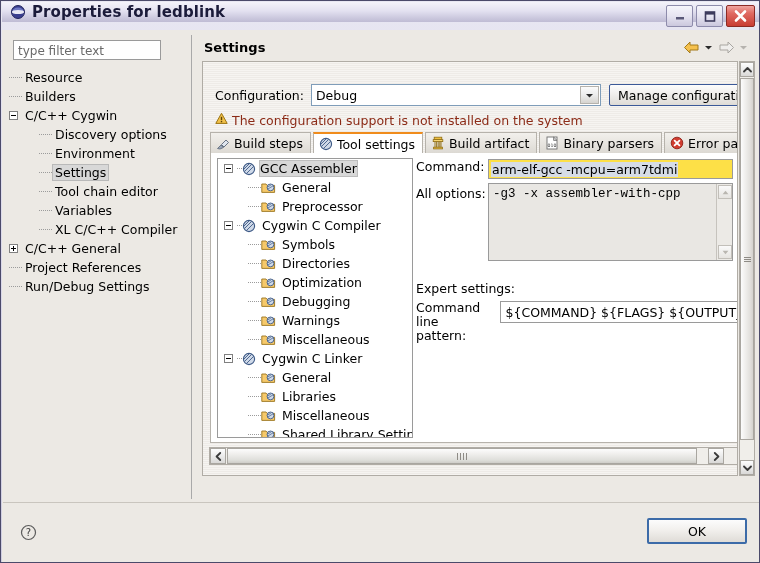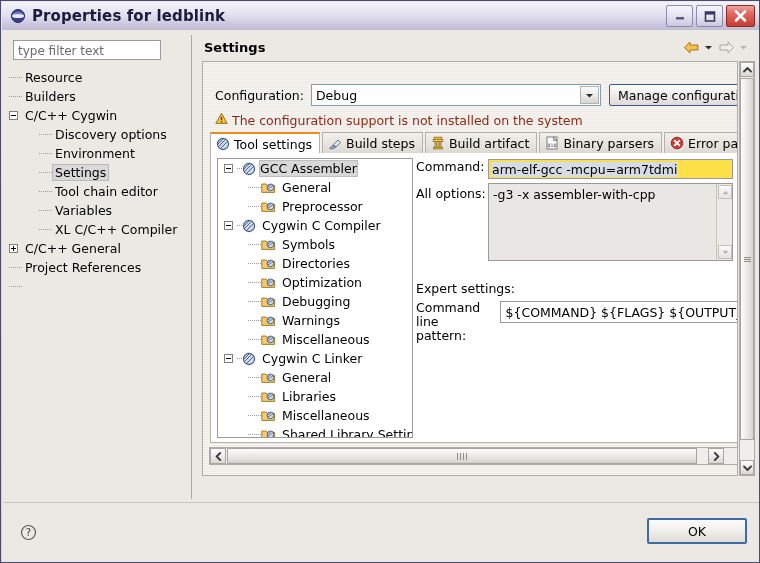--- a/index.html
+++ b/index.html
@@ -17,21 +17,21 @@
     position: absolute; left: 0; top: 0;
     width: 760px; height: 563px;
     background: linear-gradient(to bottom, #e8e7f2 0%, #dcdaea 40%, #cfcde0 100%);
     border: 1px solid #4b4a6a;
     overflow: hidden;
   }
 
   
   #titlebar {
     position: absolute; left: 1px; top: 1px;
-    width: 758px; height: 28px;
+    width: 758px; height: 20px;
     background: linear-gradient(to bottom, #f4f3fa 0%, #e3e1f0 45%, #cbc8de 80%, #bfbcd4 100%);
     display: flex; align-items: center;
   }
   #title-icon {
     width: 16px; height: 16px; margin-left: 8px; margin-right: 6px;
     flex: 0 0 auto;
   }
   #title-text {
     font-size: 15px; font-weight: bold; color: #1b1b3a;
     letter-spacing: 0.1px;
@@ -295,20 +295,21 @@
     font-size: 12.5px; color:#000;
     background: #d6dce6;
     padding: 0 1px;
     white-space: nowrap;
   }
   #opts-field {
     width: 245px; height: 78px;
     border: 1px solid #9a9a9a;
     background: #e9e7e3;
     position: relative;
+    font-family: Liberation Mono, monospace;
   }
   #opts-text {
     position:absolute; left:4px; top:3px;
     font-size:12.5px; color:#000; white-space:nowrap;
   }
   #opts-sb {
     position: absolute; right: 0; top: 0;
     width: 16px; height: 76px;
     background: #eceae6;
     border-left: 1px solid #c6c3bd;
@@ -480,20 +481,21 @@
             <span class="tlabel">C/C++ General</span>
           </div>
           <div class="tnode">
             <span class="spacer" style="width:2px"></span>
             <span class="dash"></span>
             <span class="tlabel">Project References</span>
           </div>
           <div class="tnode">
             <span class="spacer" style="width:2px"></span>
             <span class="dash"></span>
+            <span class="tlabel">Run/Debug Settings</span>
           </div>
         </div>
     </div>
 
     <div id="sash"></div>
 
     <div id="rightcol">
       <div id="settings-title">Settings</div>
 
       <div id="navbtns">
@@ -540,37 +542,37 @@
               <svg width="13" height="13" viewBox="0 0 13 13">
                 <path d="M6.5 1.3 L12.2 11.4 L0.8 11.4 Z" fill="#f2c14a" stroke="#9b7310" stroke-width="1" stroke-linejoin="round"></path>
                 <rect x="5.8" y="4.8" width="1.4" height="3.4" fill="#5a4206"></rect>
                 <rect x="5.8" y="9" width="1.4" height="1.3" fill="#5a4206"></rect>
               </svg>
             </span>
             <span>The configuration support is not installed on the system</span>
           </div>
 
           <div id="tabs">
+              <div class="tab">
+                <span class="ticon">
+                  <svg width="14" height="14" viewBox="0 0 14 14">
+                    <path d="M1.5 12.5 L5 9 L7.5 11.5 L4 13 Z" fill="#9aa7b8" stroke="#5a6678" stroke-width="0.8" stroke-linejoin="round"></path>
+                    <path d="M5.5 8.5 L10 4 L12.5 6.5 L8 11 Z" fill="#dfe5ee" stroke="#5a6678" stroke-width="0.9" stroke-linejoin="round"></path>
+                  </svg>
+                </span>
+                <span>Build steps</span>
+              </div>
               <div class="tab active">
                 <span class="ticon">
                   <svg width="14" height="14" viewBox="0 0 14 14">
                     <circle cx="7" cy="7" r="5.6" fill="#cfd9e8" stroke="#3e5a86" stroke-width="1.1"></circle>
                     <path d="M2.4 9.6 L9.6 2.4 M2.0 7.0 L7.0 2.0 M4.4 11.6 L11.6 4.4" stroke="#3e5a86" stroke-width="0.9"></path>
                   </svg>
                 </span>
                 <span>Tool settings</span>
-              </div>
-              <div class="tab">
-                <span class="ticon">
-                  <svg width="14" height="14" viewBox="0 0 14 14">
-                    <path d="M1.5 12.5 L5 9 L7.5 11.5 L4 13 Z" fill="#9aa7b8" stroke="#5a6678" stroke-width="0.8" stroke-linejoin="round"></path>
-                    <path d="M5.5 8.5 L10 4 L12.5 6.5 L8 11 Z" fill="#dfe5ee" stroke="#5a6678" stroke-width="0.9" stroke-linejoin="round"></path>
-                  </svg>
-                </span>
-                <span>Build steps</span>
               </div>
               <div class="tab">
                 <span class="ticon">
                   <svg width="14" height="14" viewBox="0 0 14 14">
                     <rect x="3.2" y="1.2" width="7.6" height="2.4" fill="#f0c040" stroke="#8f6d12" stroke-width="0.8"></rect>
                     <rect x="2.2" y="3.6" width="9.6" height="2" fill="#f6d571" stroke="#8f6d12" stroke-width="0.8"></rect>
                     <path d="M4 5.6 L4 11.4 M5.6 5.6 L5.6 11.4 M7.2 5.6 L7.2 11.4 M8.8 5.6 L8.8 11.4 M10 5.6 L10 11.4" stroke="#8f6d12" stroke-width="0.9"></path>
                     <rect x="2.6" y="11.2" width="8.8" height="1.7" fill="#f0c040" stroke="#8f6d12" stroke-width="0.8"></rect>
                   </svg>
                 </span>

